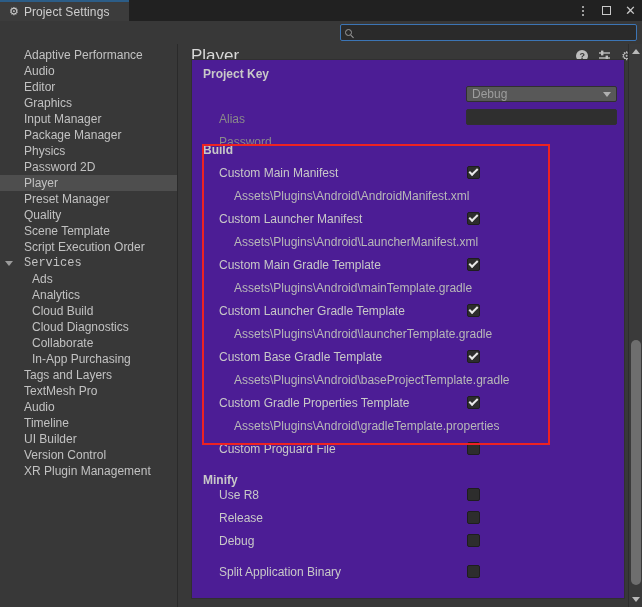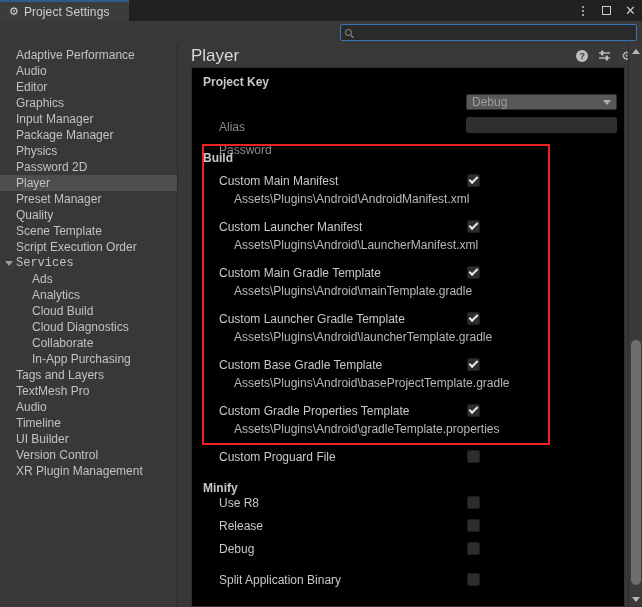--- a/index.html
+++ b/index.html
@@ -66,21 +66,21 @@
   }
 
   
   .sidebar {
     position: absolute; left: 0; top: 44px; width: 178px; height: 563px;
     background: #383838; border-right: 1px solid #2a2a2a;
     padding-top: 3px;
   }
   .side-item {
     height: 16px; display: flex; align-items: center;
-    padding-left: 16px; font-size: 12px; color: #c2c2c2; white-space: nowrap;
+    padding-left: 24px; font-size: 12px; color: #c2c2c2; white-space: nowrap;
   }
   .side-item.selected { background: #4e4e4e; }
   .side-item.child { padding-left: 32px; }
   .tri {
     position: absolute; left: 5px;
     width: 0; height: 0;
     border-left: 4px solid transparent; border-right: 4px solid transparent;
     border-top: 5px solid #9b9b9b;
   }
   .side-item.parent { position: relative; font-family: Liberation Mono, monospace; }
@@ -102,22 +102,22 @@
   .help-circle {
     width: 12px; height: 12px; border-radius: 50%; background: #bdbdbd;
     color: #383838; font-size: 9px; font-weight: bold;
     display: flex; align-items: center; justify-content: center;
     font-family: "Liberation Sans", sans-serif;
   }
   .sliders { width: 13px; height: 12px; position: relative; }
   .gear2 { font-size: 12px; color: #bdbdbd; line-height: 1; }
 
   .panel {
-    position: absolute; left: 12px; top: 23px; width: 434px; height: 540px;
-    background: #000000; border: 1px solid #303030;
+    position: absolute; left: 12px; top: 15px; width: 434px; height: 540px;
+    background: #4c1d95; border: 1px solid #303030;
     overflow: hidden;
   }
 
   .section-head {
     font-size: 12px; font-weight: bold; color: #d4d4d4;
     padding-left: 11px;
   }
   .prop-row {
     height: 23px; display: flex; align-items: center; position: relative;
   }
@@ -147,21 +147,21 @@
     width: 13px; height: 13px; background: #2d2d2d;
     border: 1px solid #1e1e1e; border-radius: 2px;
     display: flex; align-items: center; justify-content: center;
   }
   .cb .tick {
     width: 9px; height: 5px;
     border-left: 2px solid #e8e8e8; border-bottom: 2px solid #e8e8e8;
     transform: rotate(-45deg) translate(1px, -1px);
   }
 
-  .pathrow { height: 23px; display: flex; }
+  .pathrow { height: 23px; display: flex; align-items: center; }
   .path-text { font-size: 12px; color: #b8b8b8; padding-left: 42px; }
 
   
   .redbox {
     position: absolute; left: 202px; top: 144px;
     width: 348px; height: 301px;
     border: 2px solid #ee2222; pointer-events: none; z-index: 20;
   }
 
   

